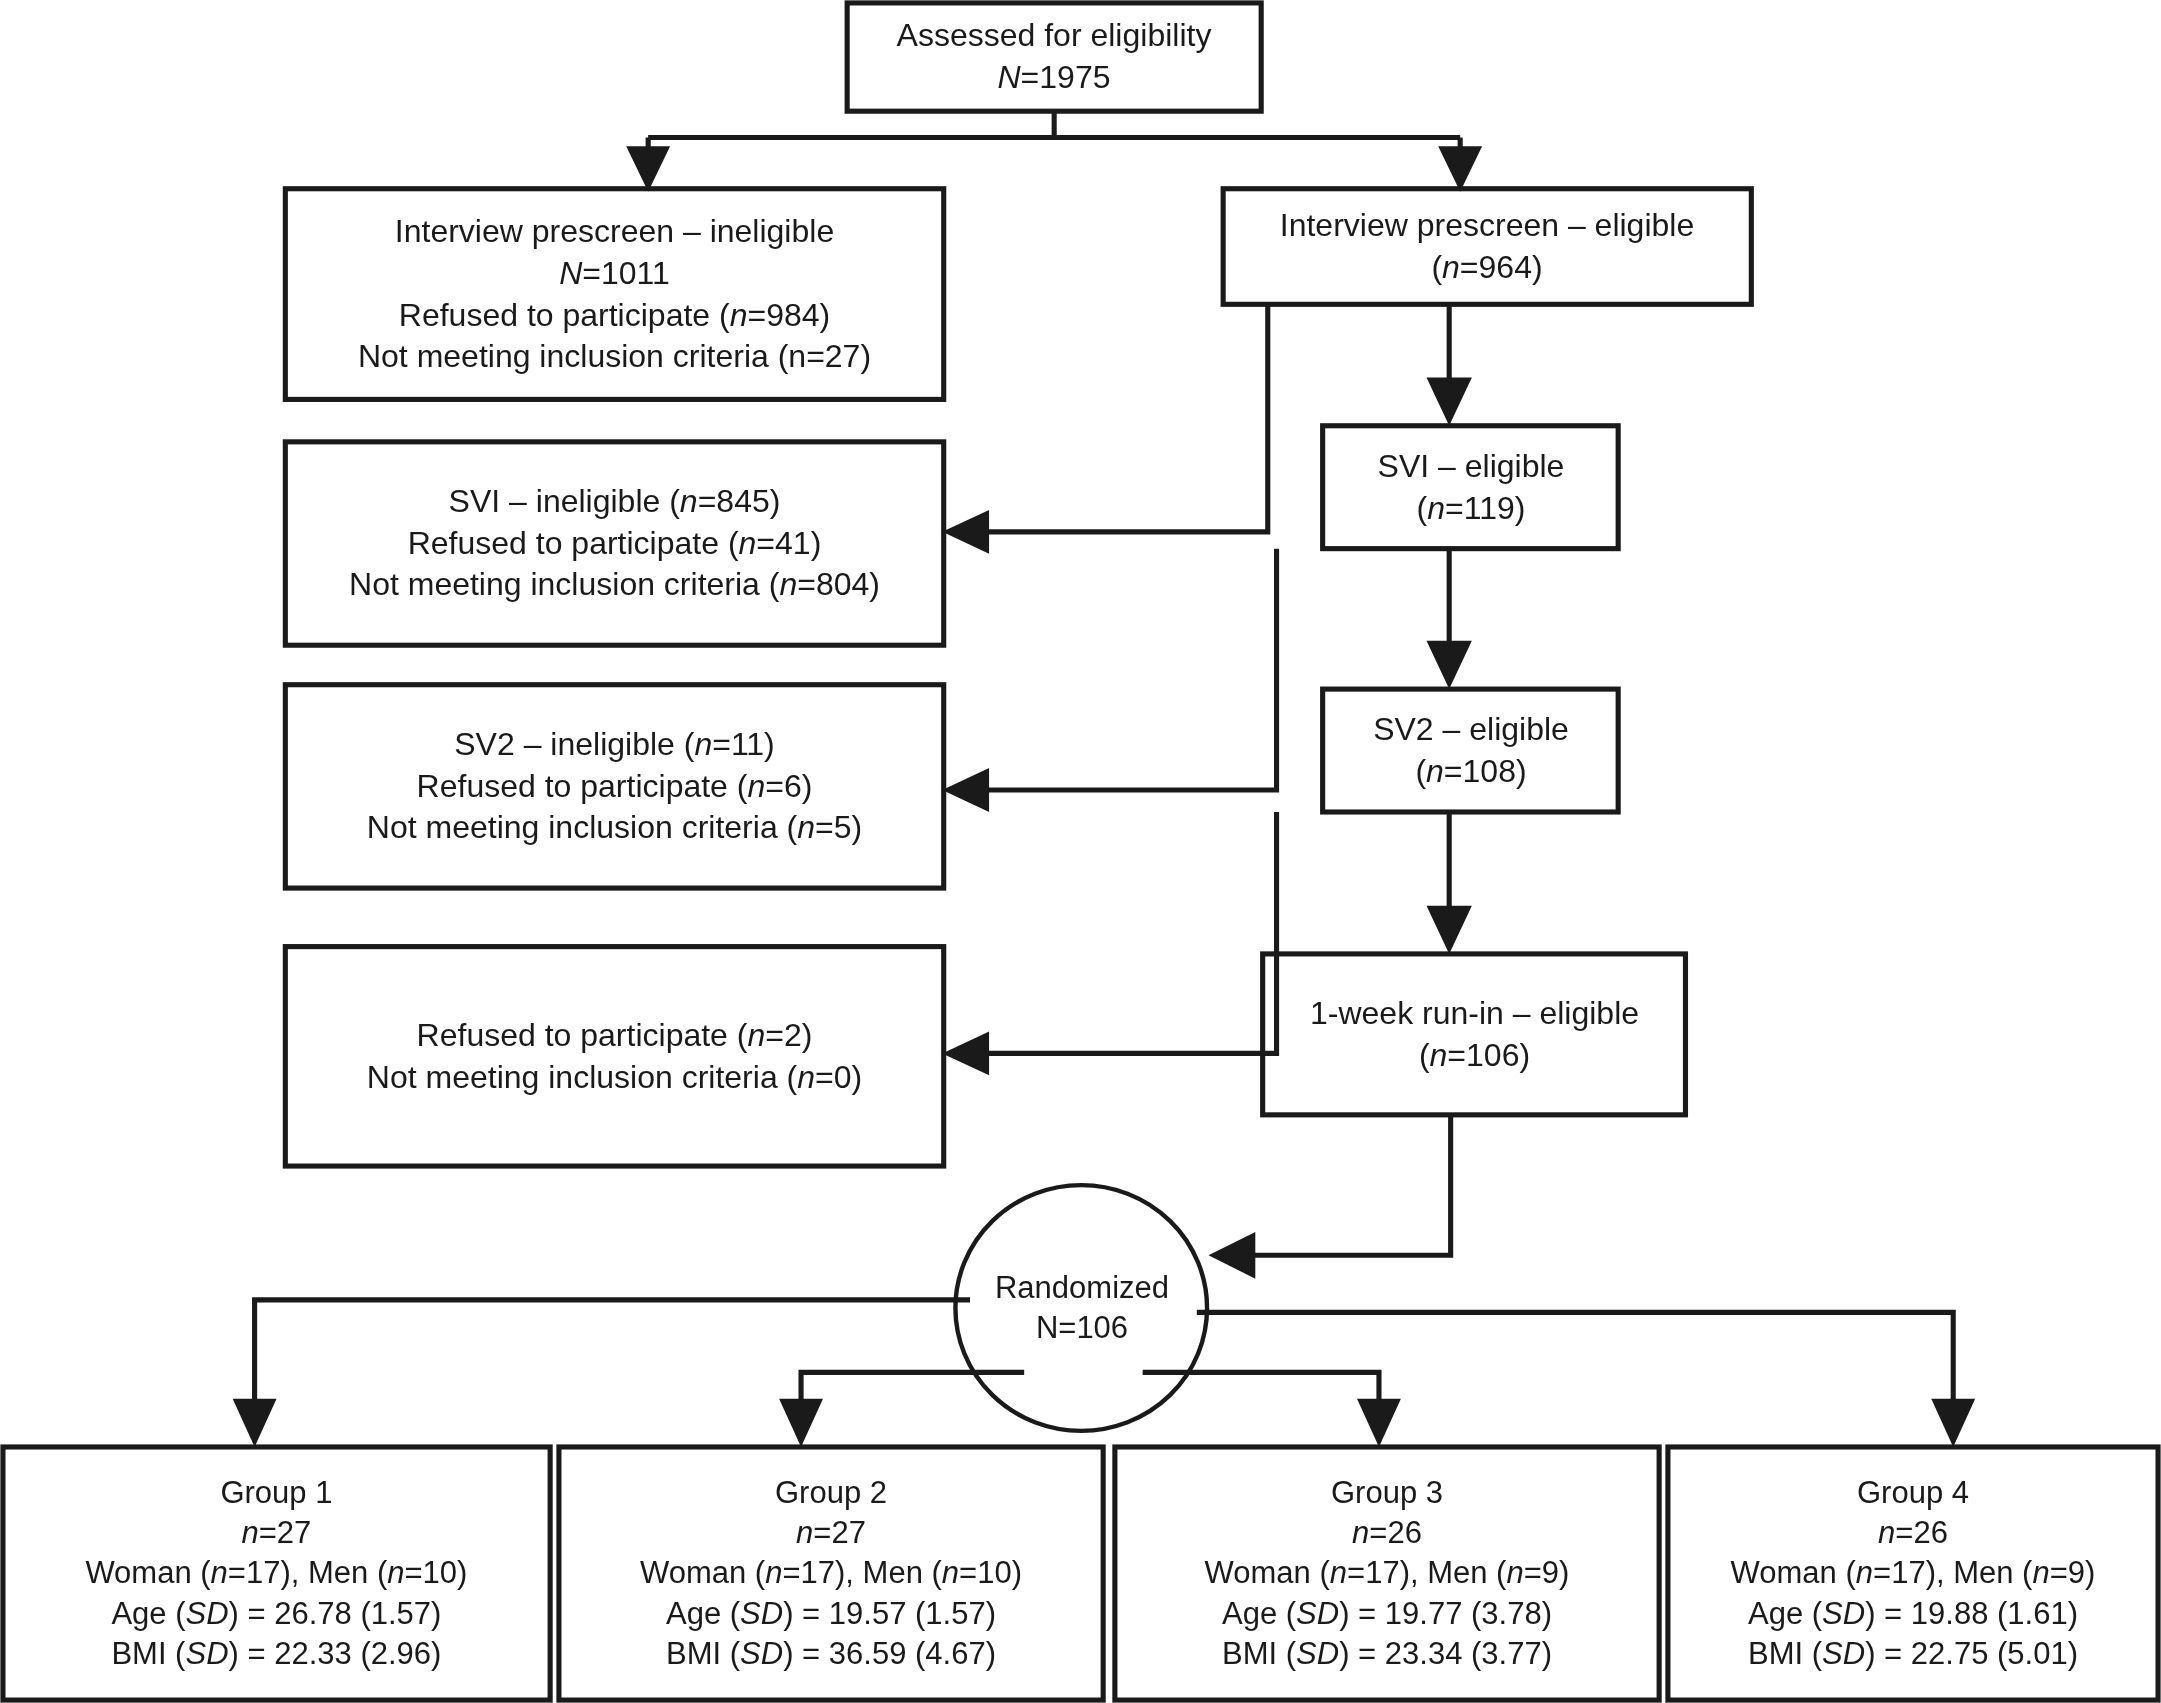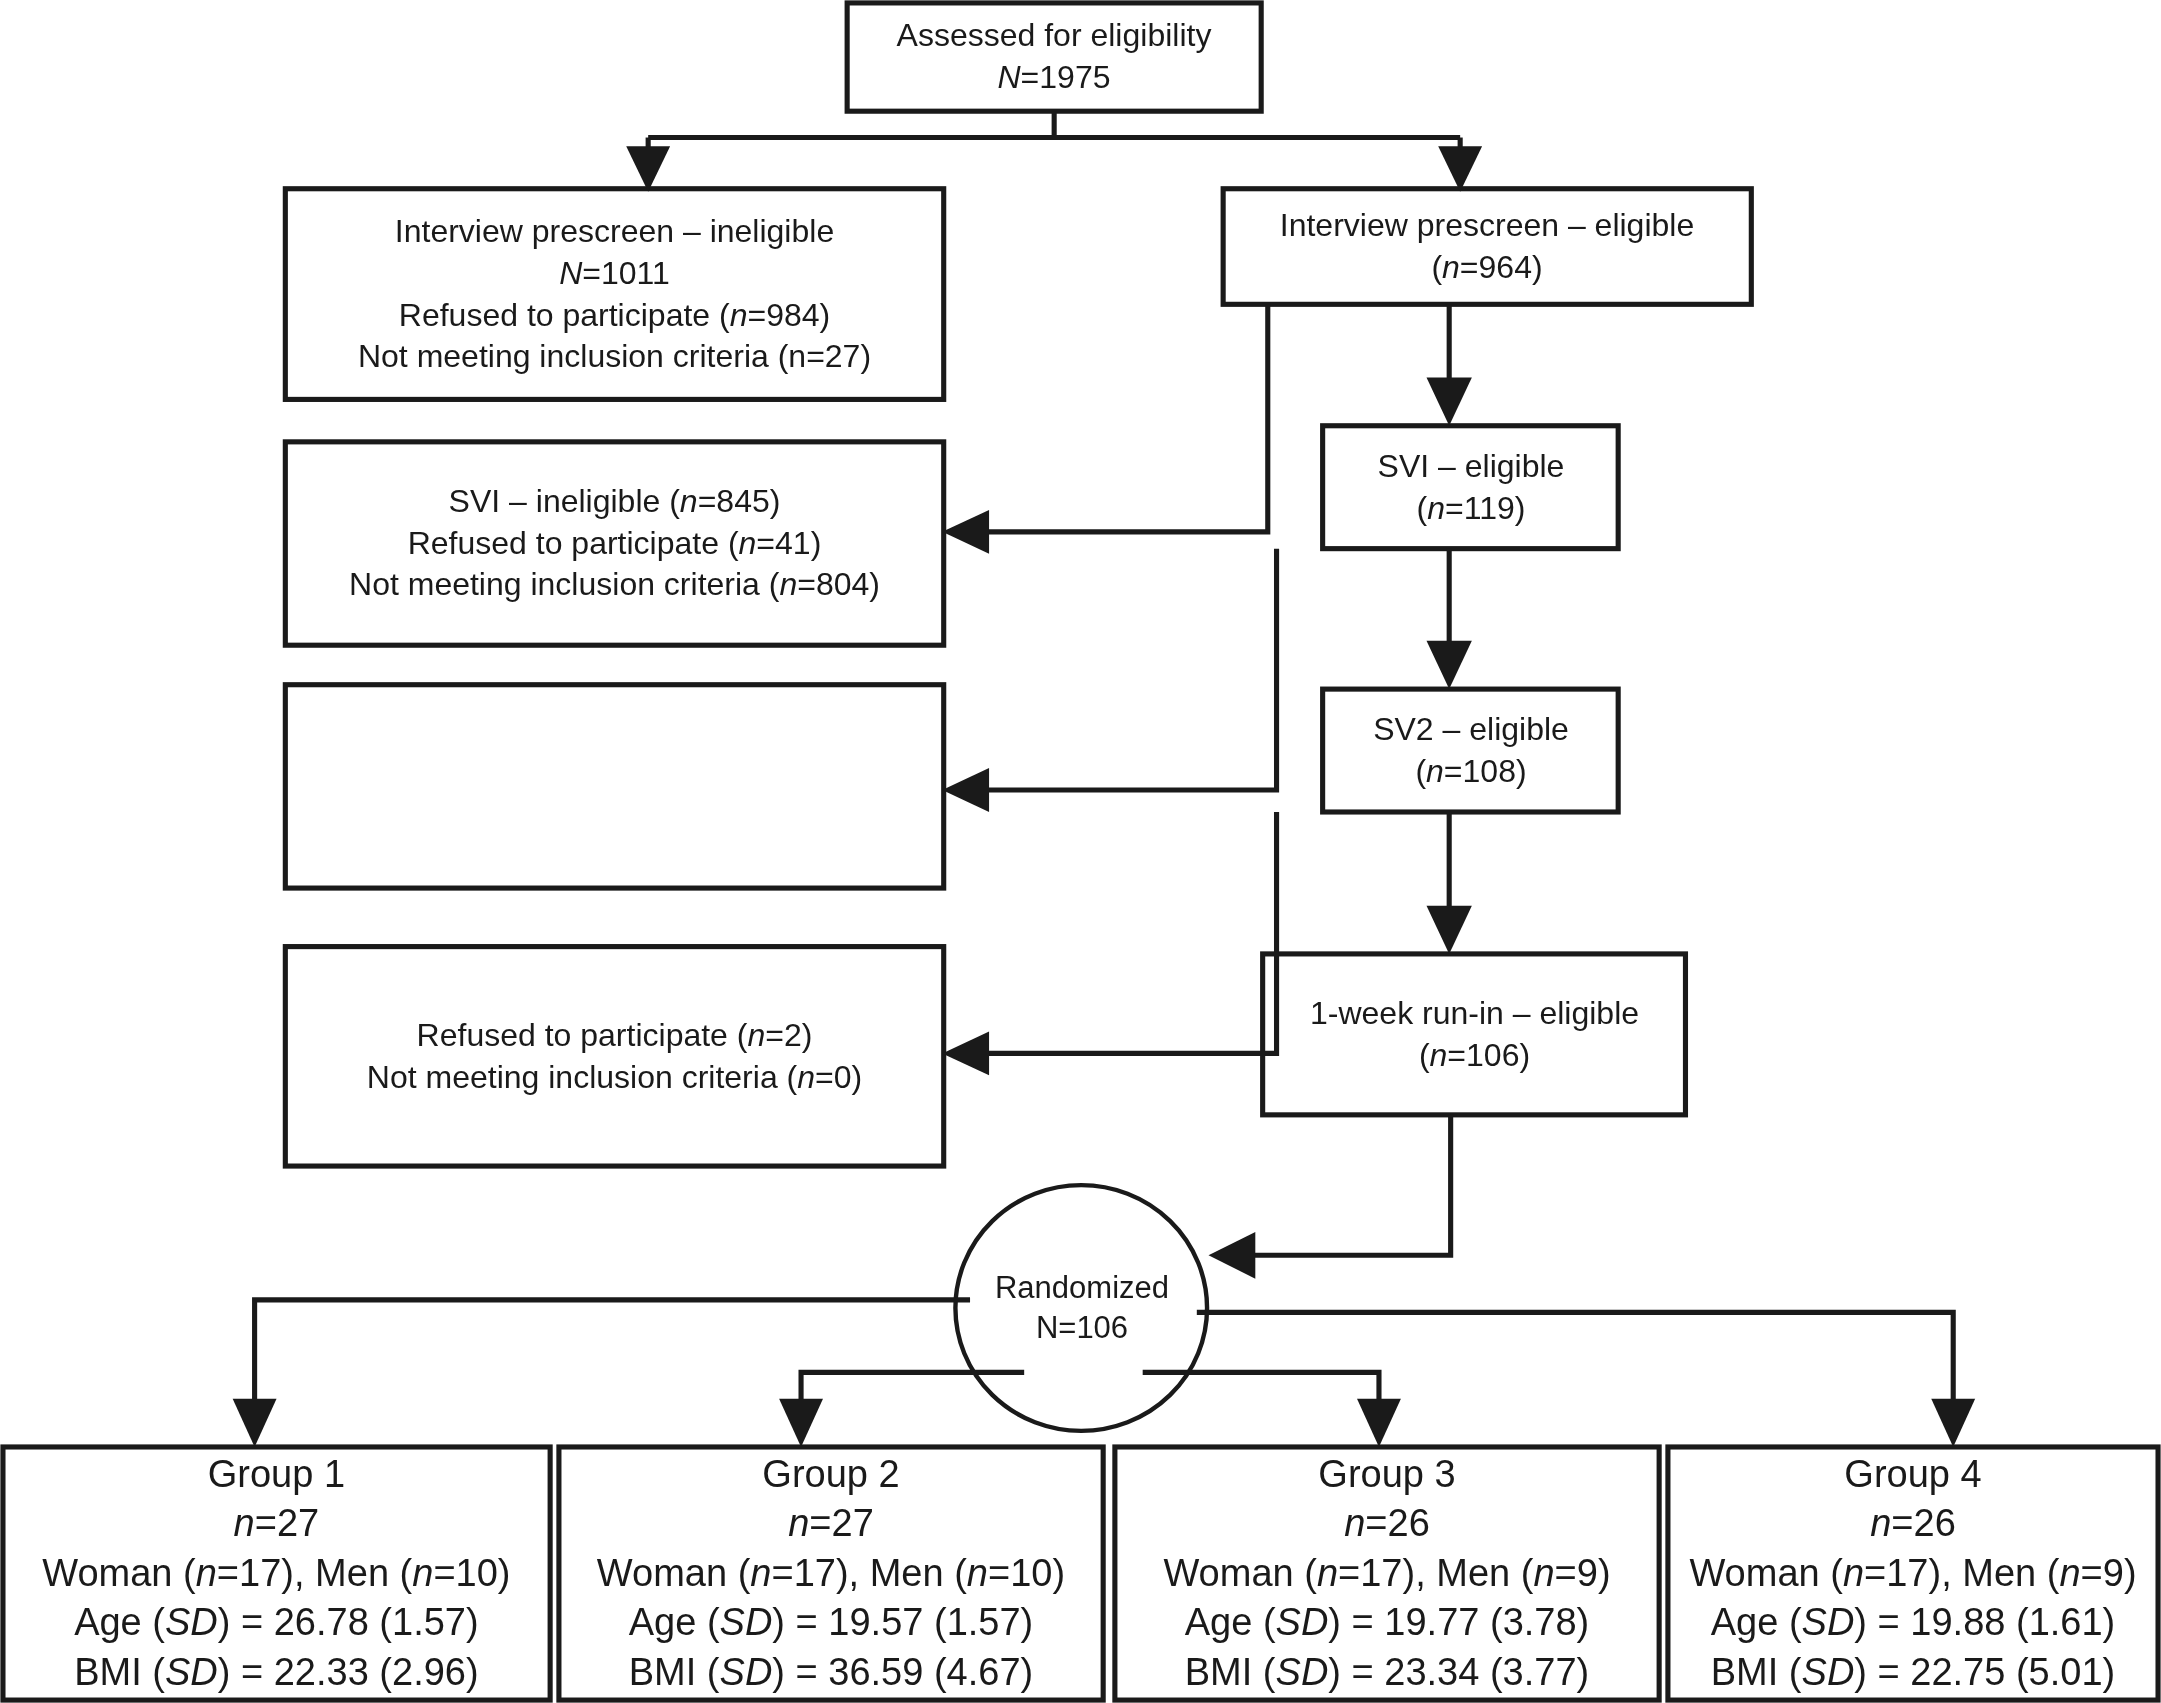--- a/index.html
+++ b/index.html
@@ -64,21 +64,21 @@
     pointer-events: none;
   }
   .node-text .line {
     white-space: nowrap;
   }
   .circle-text {
     font-size: 31px;
     line-height: 1.28;
   }
   .group-text {
-    font-size: 38px;
+    font-size: 31px;
     line-height: 1.30;
   }
   i.it {
     font-style: italic;
   }
 </style>
 </head>
 <body>
 
 <div id="diagram-root">
@@ -173,20 +173,25 @@
     <div class="line">SVI – ineligible (<i class="it">n</i>=<span>845</span>)</div>
     <div class="line">Refused to participate (<i class="it">n</i>=<span>41</span>)</div>
     <div class="line">Not meeting inclusion criteria (<i class="it">n</i>=<span>804</span>)</div>
   </div>
 
   <div class="node-text" style="left:1323px; top:426px; width:296px; height:123px;">
     <div class="line">SVI – eligible</div>
     <div class="line">(<i class="it">n</i>=<span>119</span>)</div>
   </div>
 
+  <div class="node-text" style="left:285px; top:685px; width:659px; height:203px;">
+    <div class="line">SV2 – ineligible (<i class="it">n</i>=<span>11</span>)</div>
+    <div class="line">Refused to participate (<i class="it">n</i>=<span>6</span>)</div>
+    <div class="line">Not meeting inclusion criteria (<i class="it">n</i>=<span>5</span>)</div>
+  </div>
 
   <div class="node-text" style="left:1323px; top:689px; width:296px; height:123px;">
     <div class="line">SV2 – eligible</div>
     <div class="line">(<i class="it">n</i>=<span>108</span>)</div>
   </div>
 
   <div class="node-text" style="left:285px; top:947px; width:659px; height:220px;">
     <div class="line">Refused to participate (<i class="it">n</i>=<span>2</span>)</div>
     <div class="line">Not meeting inclusion criteria (<i class="it">n</i>=<span>0</span>)</div>
   </div>

